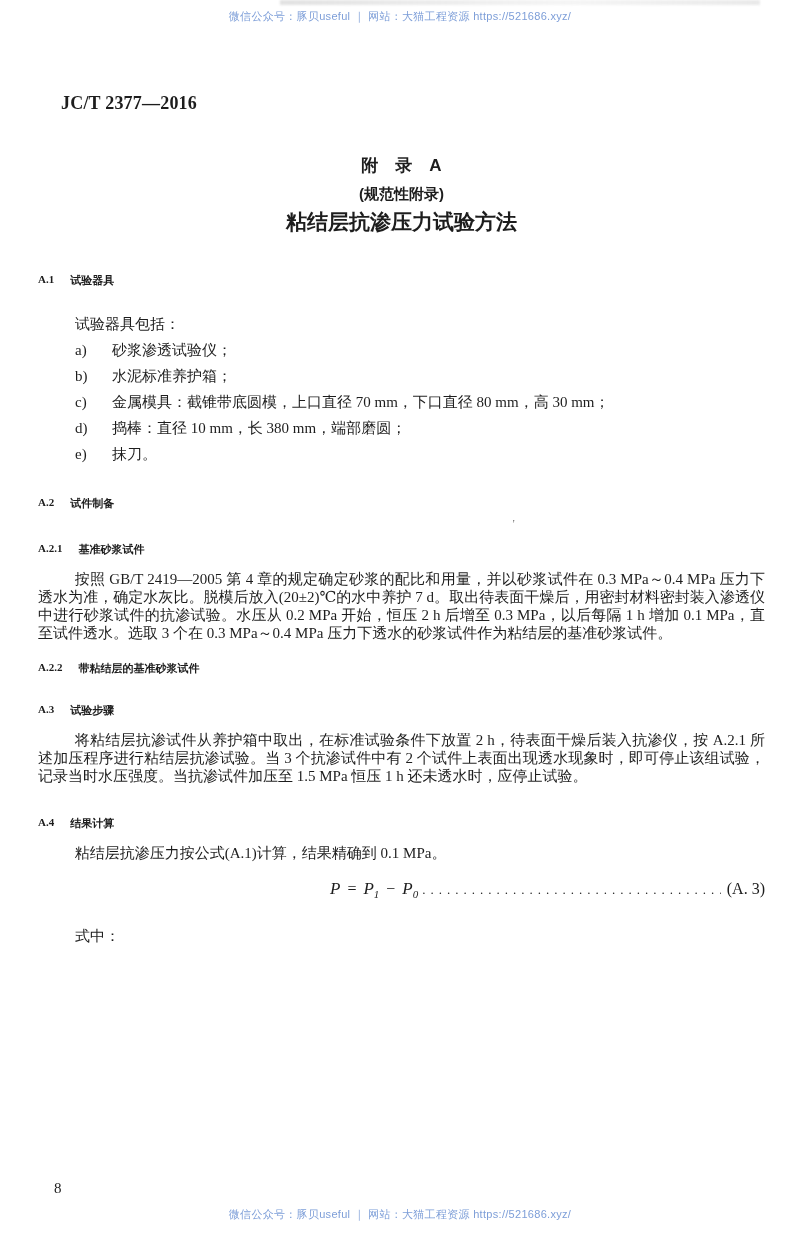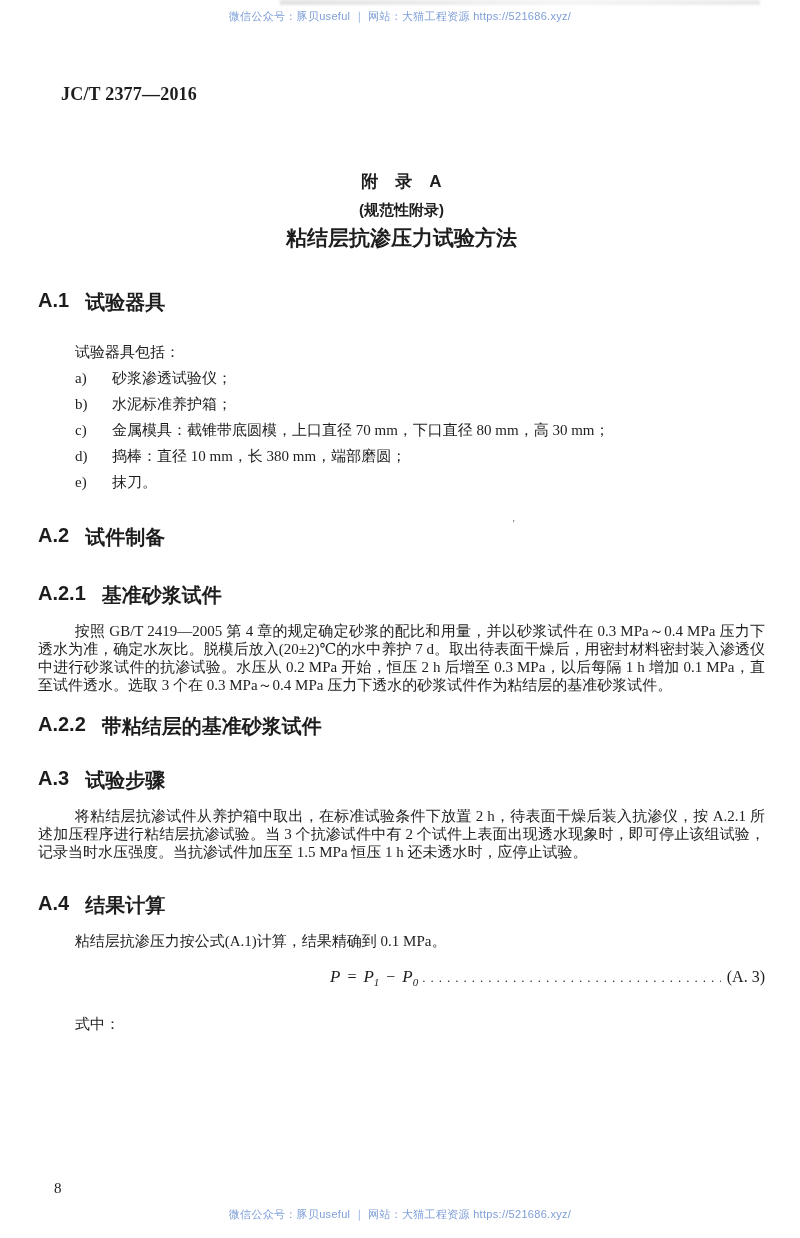--- a/index.html
+++ b/index.html
@@ -32,49 +32,49 @@
     text-align: center;
     font-family: "Liberation Sans", "DejaVu Sans", sans-serif;
     font-size: 11px;
     color: #7d9ed8;
     letter-spacing: 0.3px;
   }
   .watermark.top { top: 9px; }
   .watermark.bottom { top: 1207px; }
 
   .doc-code {
-    position: absolute; left: 61px; top: 84px;
+    position: absolute; left: 61px; top: 93px;
     font-family: "Liberation Serif", serif;
     font-weight: bold;
     font-size: 18px;
     letter-spacing: 0.2px;
   }
 
   .content {
-    position: absolute; top: 168px; left: 38px; width: 727px;
+    position: absolute; top: 152px; left: 38px; width: 727px;
   }
 
   .title-block { text-align: center; line-height: 28px; }
   .title-main {
     font-family: "Liberation Sans", "DejaVu Sans", sans-serif;
     font-weight: bold; font-size: 17px;
   }
   .title-sub {
     font-family: "Liberation Sans", "DejaVu Sans", sans-serif;
     font-weight: bold; font-size: 15px;
   }
   .title-name {
     font-family: "Liberation Sans", "DejaVu Sans", sans-serif;
     font-weight: bold; font-size: 21px;
   }
 
   .sec-head {
-    font-family: Liberation Sans, sans-serif;
+    font-family: Liberation Serif, serif;
     font-weight: bold;
-    font-size: 20px;
+    font-size: 11px;
     display: flex;
   }
   .sec-head .num { margin-right: 16px; }
 
   .h-a1 { margin-top: 37px; }
   .h-a2 { margin-top: 29px; }
   .h-a21 { margin-top: 31px; }
   .h-a22 { margin-top: 19px; }
   .h-a3 { margin-top: 27px; }
   .h-a4 { margin-top: 31px; }

